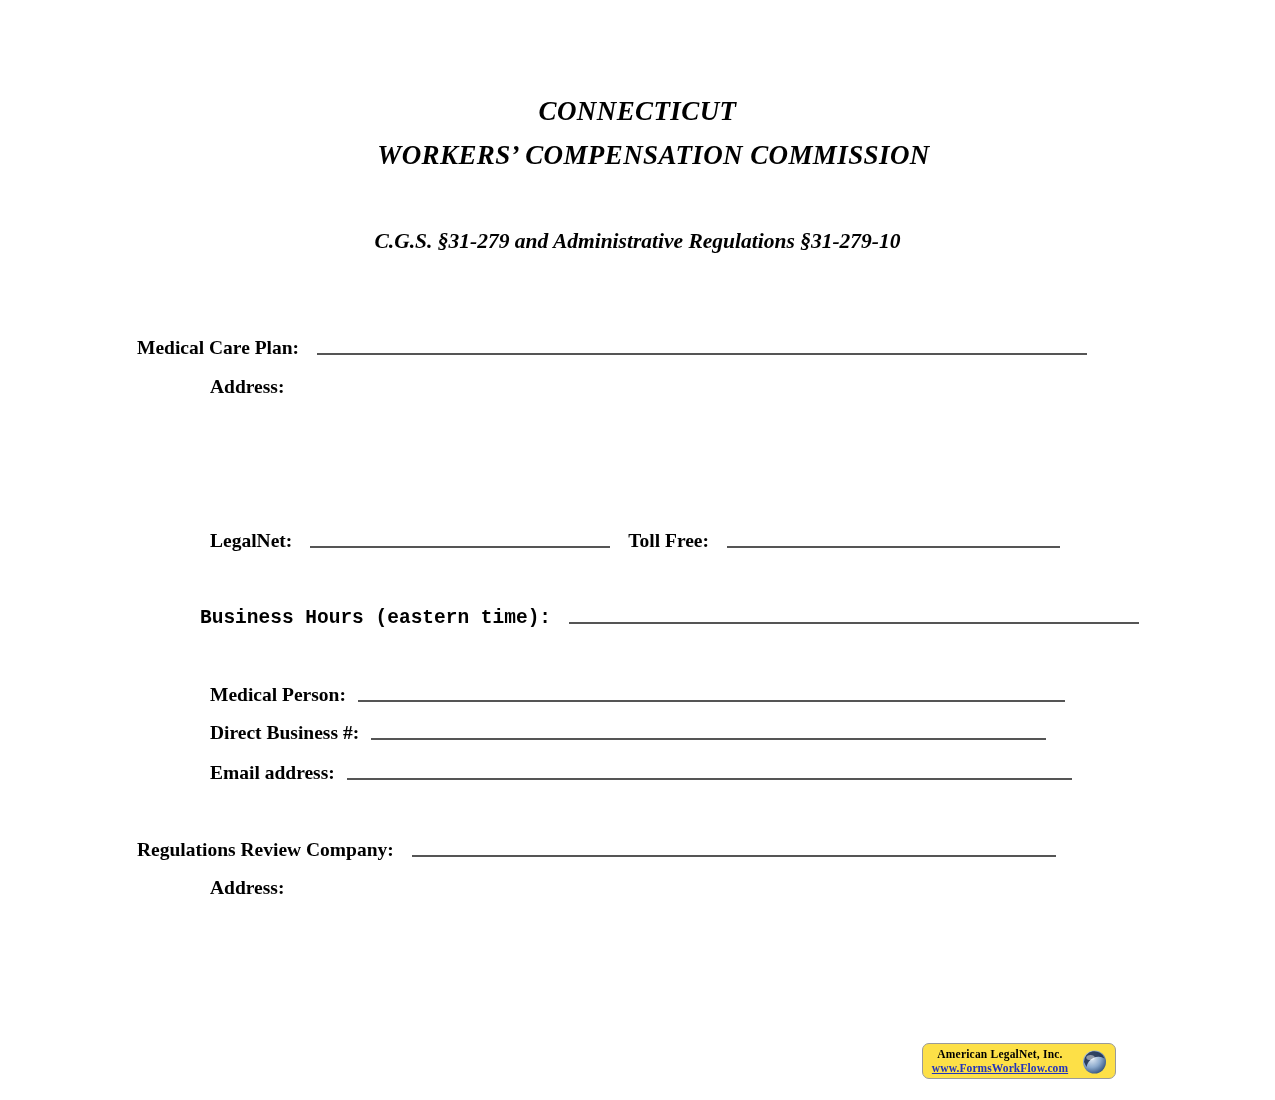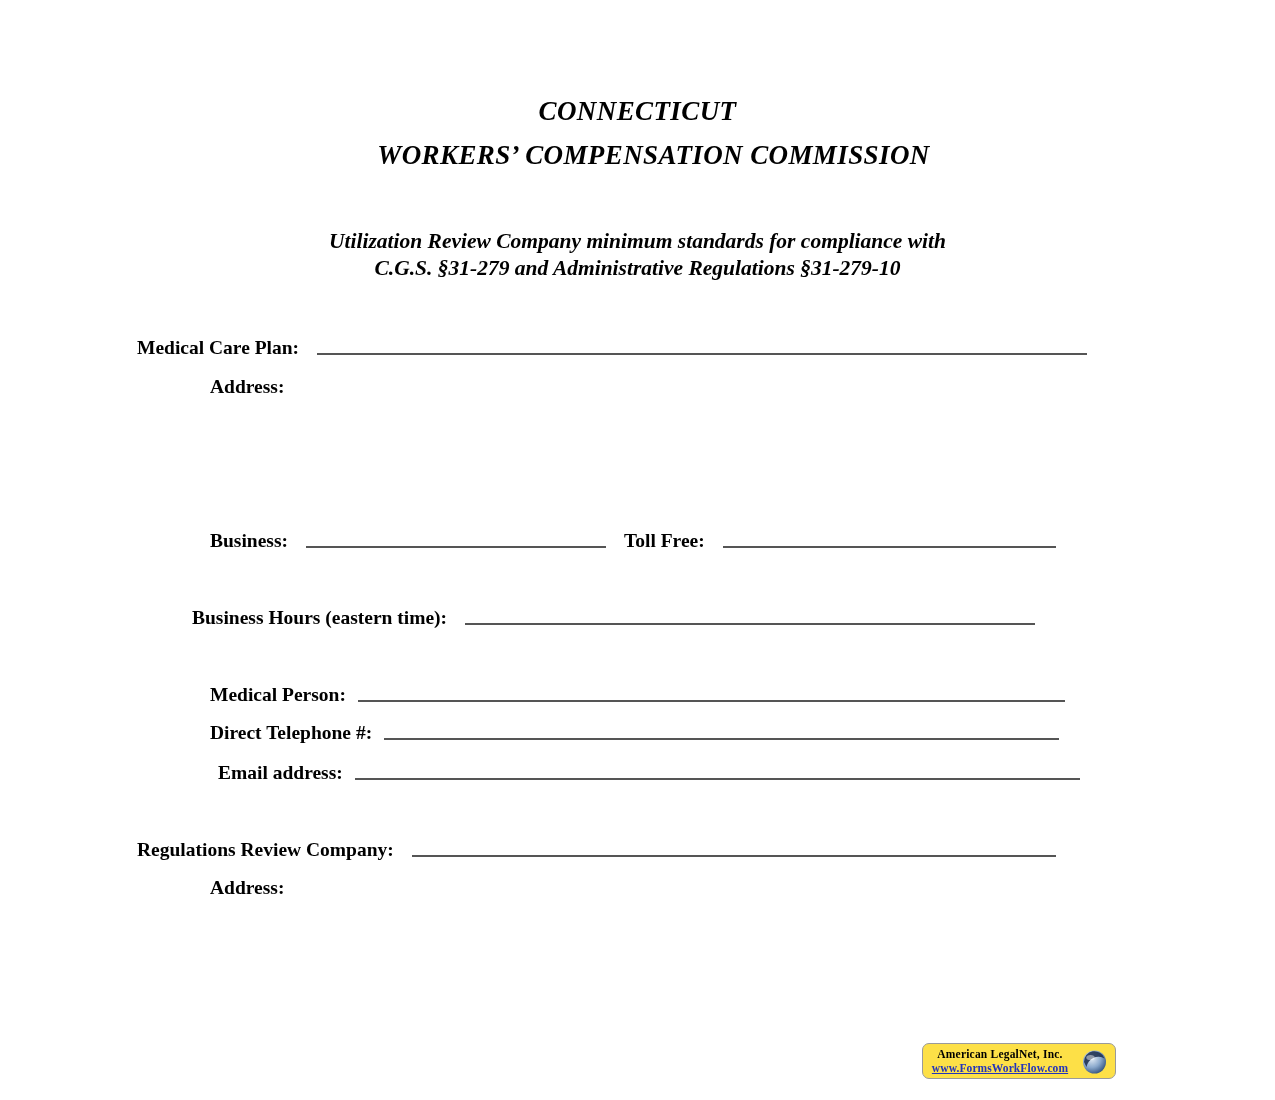--- a/index.html
+++ b/index.html
@@ -77,24 +77,24 @@
     vertical-align: baseline;
     border-bottom: 2px solid #555555;
     height: 14px;
     margin-bottom: -1px;
   }
 
   
   .r-medical-care-plan { left: 137px; top: 337px; }
   .r-address-1        { left: 210px; top: 376px; }
   .r-telephone        { left: 210px; top: 530px; }
-  .r-business-hours   { left: 192px; top: 607px; }
+  .r-business-hours   { left: 200px; top: 607px; font-family: Liberation Mono, monospace; }
   .r-contact-person   { left: 210px; top: 684px; }
   .r-direct-telephone { left: 210px; top: 722px; }
-  .r-email-address    { left: 210px; top: 762px; margin-left: 8px; }
+  .r-email-address    { left: 210px; top: 762px; }
   .r-ur-company       { left: 137px; top: 839px; }
   .r-address-2        { left: 210px; top: 877px; }
 
   .gap-sm { display: inline-block; width: 12px; }
   .gap-md { display: inline-block; width: 18px; }
 
   
   .footer-badge {
     position: absolute;
     left: 922px;
@@ -144,46 +144,45 @@
 </head>
 <body>
 
 <div class="page">
 
   <div class="title-line-1">CONNECTICUT</div>
 
   <div class="title-line-2">WORKERS’ COMPENSATION COMMISSION</div>
 
   <div class="subtitle">
-    <div>Utilization Review Company minimum standards for compliance with</div>
     <div>C.G.S. §31-279 and Administrative Regulations §31-279-10</div>
   </div>
 
   <div class="field-row r-medical-care-plan">
     <span class="field-label">Medical Care Plan:</span><span class="gap-md"></span><span class="rule" style="width: 770px;"></span>
   </div>
 
   <div class="field-row r-address-1">
     <span class="field-label">Address:</span>
   </div>
 
   <div class="field-row r-telephone">
-    <span class="field-label">Business:</span><span class="gap-md"></span><span class="rule" style="width: 300px;"></span><span class="gap-md"></span><span class="field-label">Toll Free:</span><span class="gap-md"></span><span class="rule" style="width: 333px;"></span>
+    <span class="field-label">LegalNet:</span><span class="gap-md"></span><span class="rule" style="width: 300px;"></span><span class="gap-md"></span><span class="field-label">Toll Free:</span><span class="gap-md"></span><span class="rule" style="width: 333px;"></span>
   </div>
 
   <div class="field-row r-business-hours">
     <span class="field-label">Business Hours (eastern time):</span><span class="gap-md"></span><span class="rule" style="width: 570px;"></span>
   </div>
 
   <div class="field-row r-contact-person">
     <span class="field-label">Medical Person:</span><span class="gap-sm"></span><span class="rule" style="width: 707px;"></span>
   </div>
 
   <div class="field-row r-direct-telephone">
-    <span class="field-label">Direct Telephone #:</span><span class="gap-sm"></span><span class="rule" style="width: 675px;"></span>
+    <span class="field-label">Direct Business #:</span><span class="gap-sm"></span><span class="rule" style="width: 675px;"></span>
   </div>
 
   <div class="field-row r-email-address">
     <span class="field-label">Email address:</span><span class="gap-sm"></span><span class="rule" style="width: 725px;"></span>
   </div>
 
   <div class="field-row r-ur-company">
     <span class="field-label">Regulations Review Company:</span><span class="gap-md"></span><span class="rule" style="width: 644px;"></span>
   </div>
 

